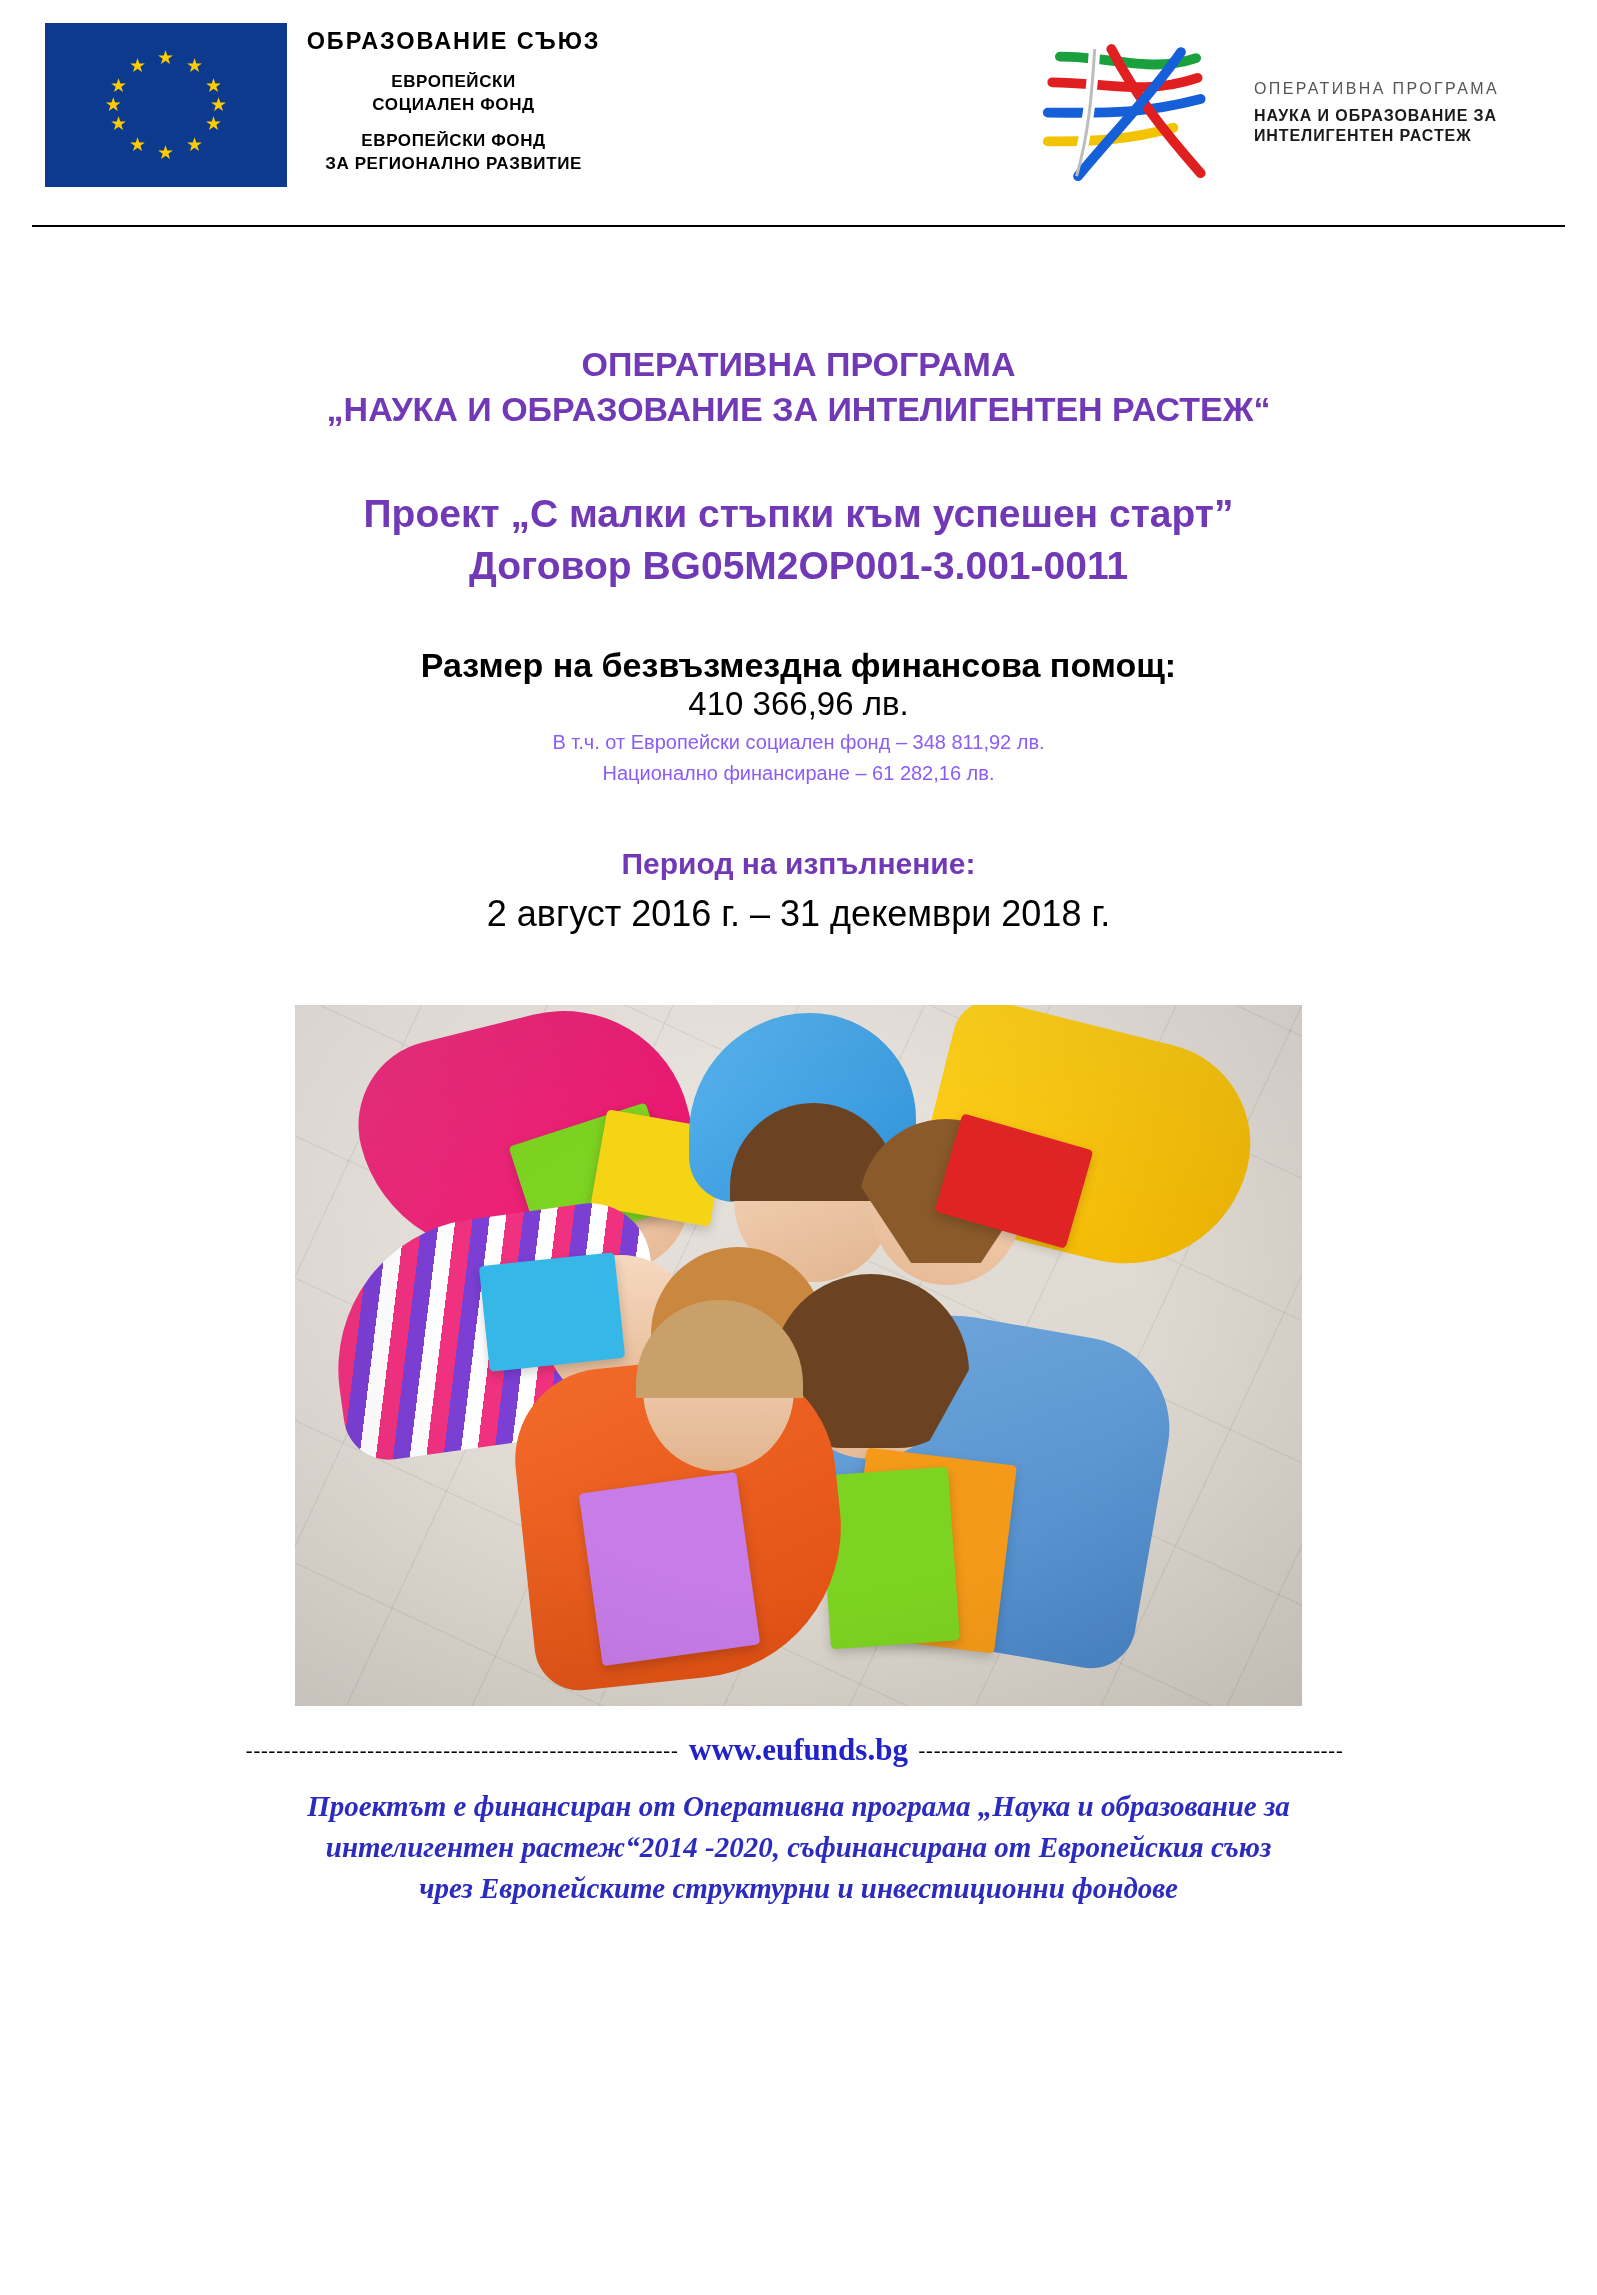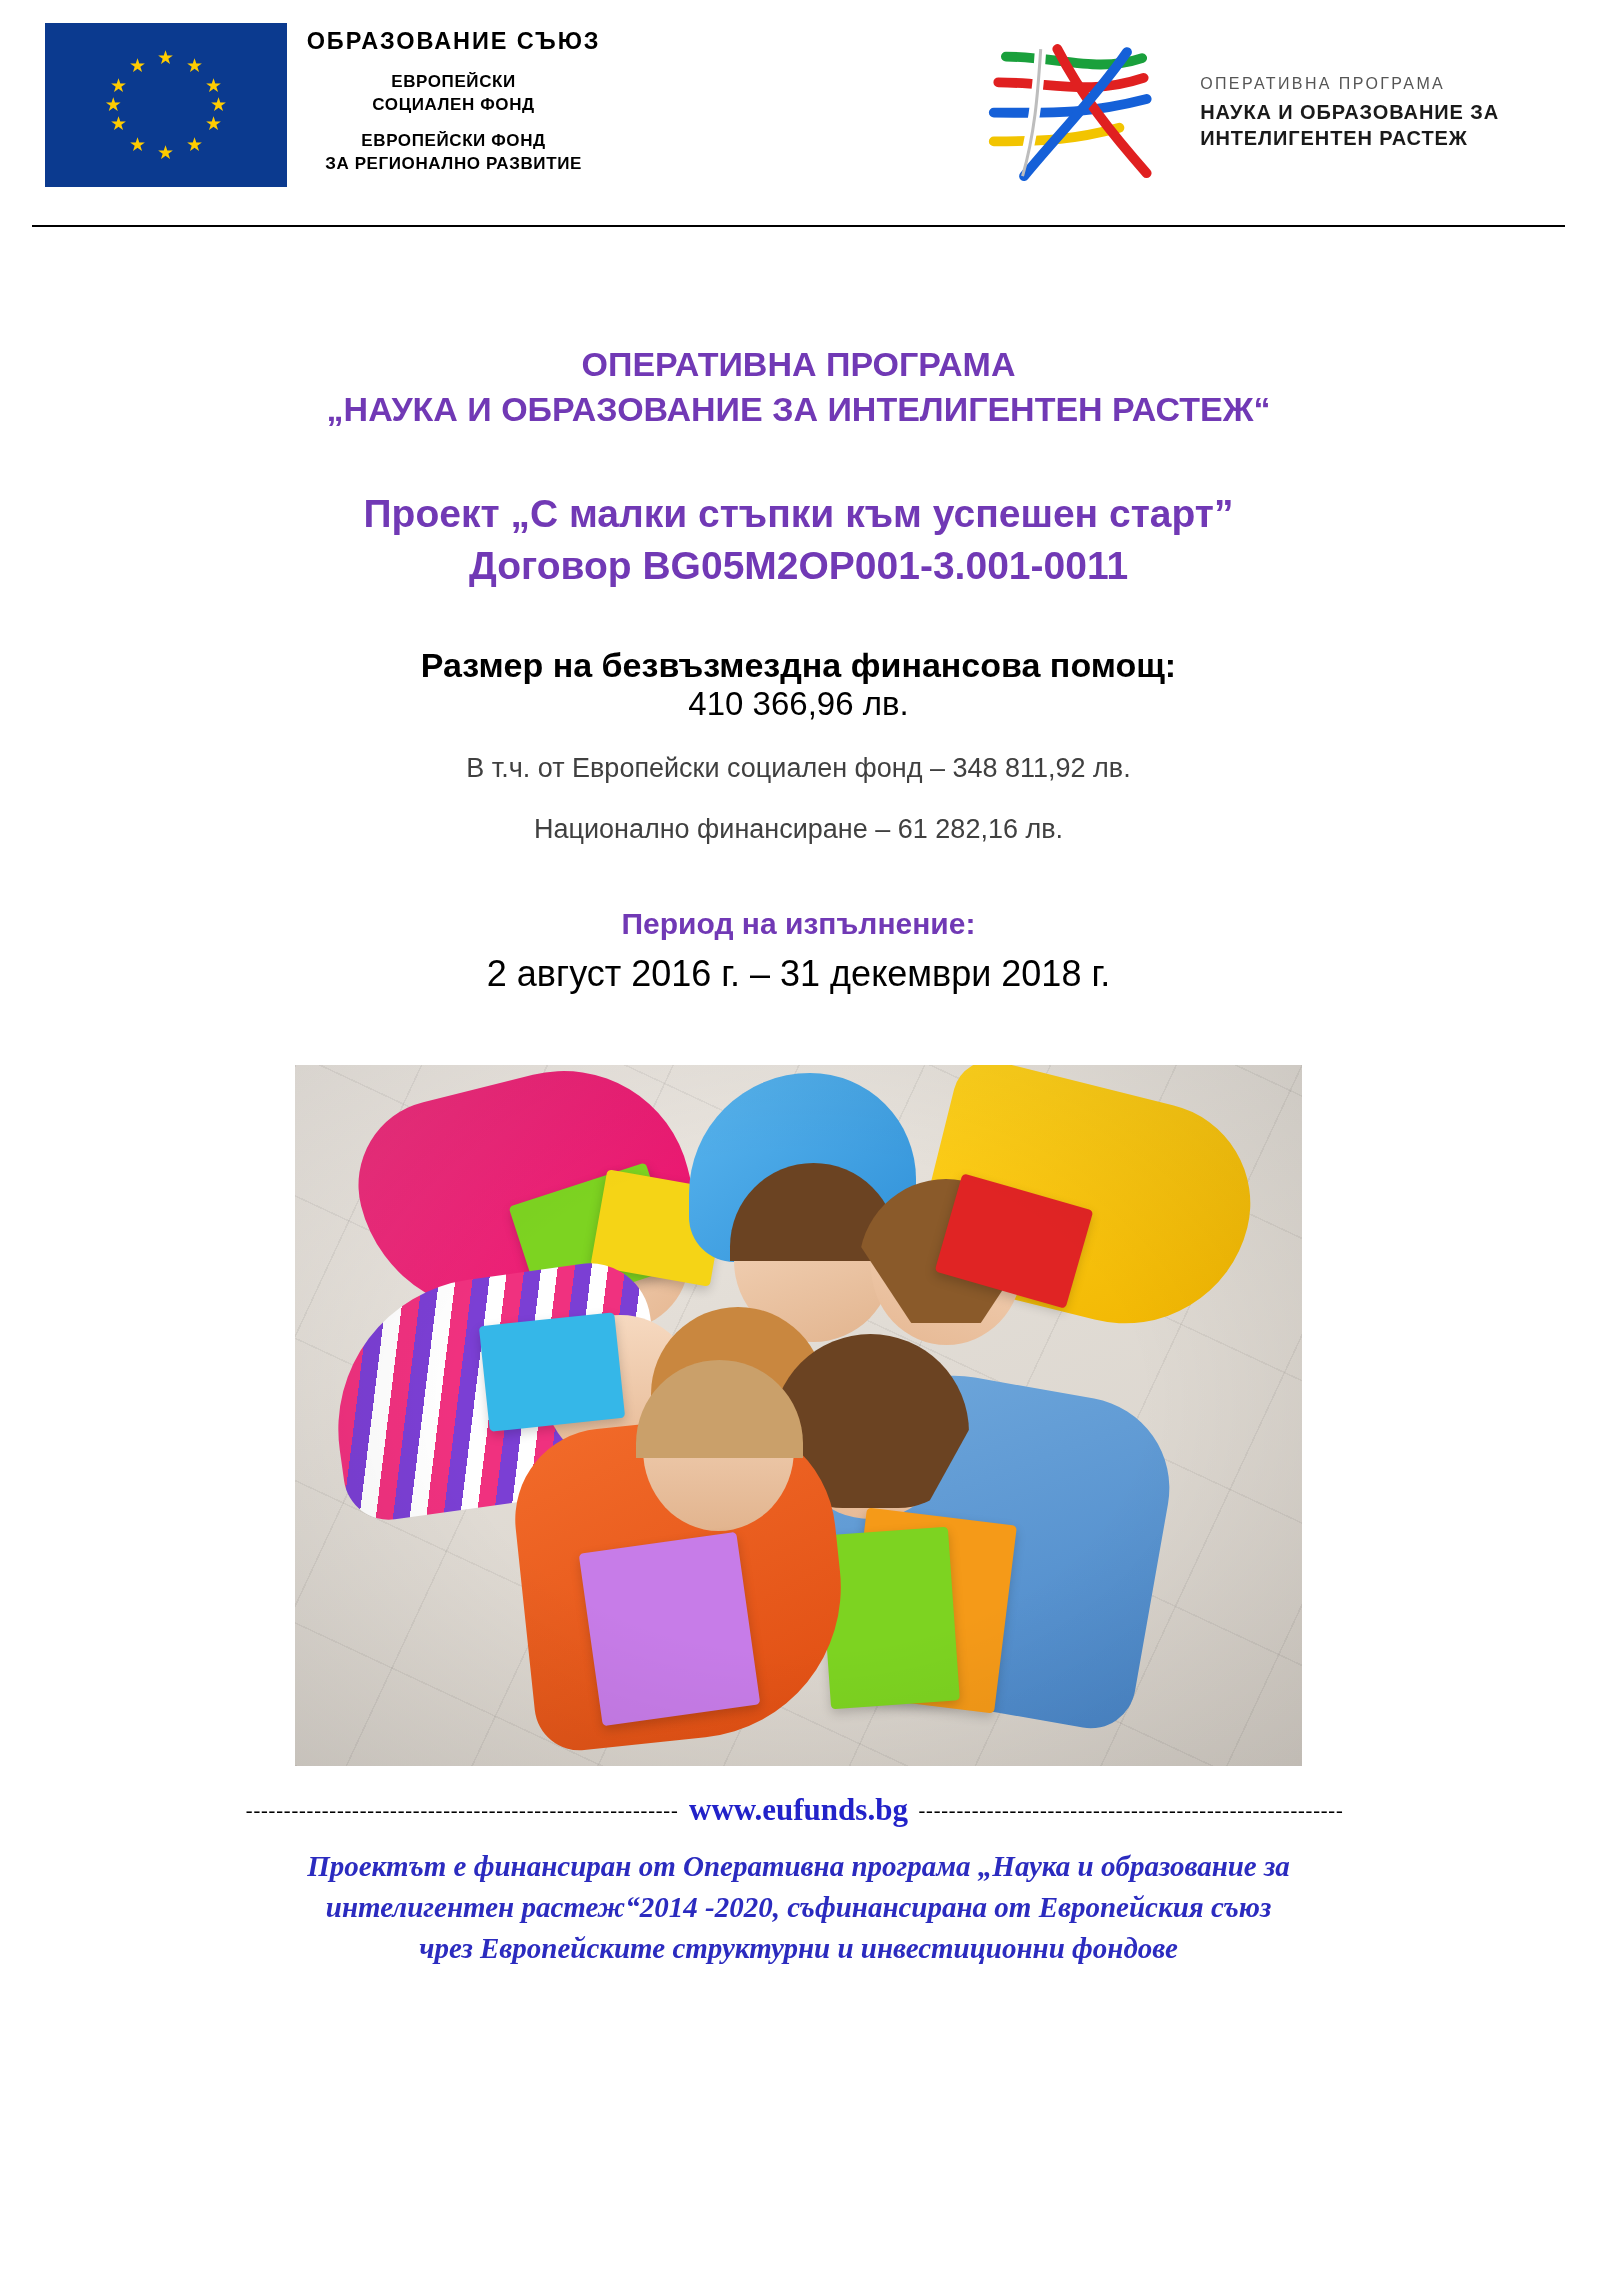--- a/index.html
+++ b/index.html
@@ -93,21 +93,21 @@
   .op-text {
     line-height: 1.3;
   }
   .op-text .l1 {
     font-size: 16px;
     letter-spacing: 2.4px;
     color: #555;
     margin-bottom: 6px;
   }
   .op-text .l2 {
-    font-size: 20px;
+    font-size: 16px;
     font-weight: bold;
     letter-spacing: 0.9px;
     color: #1a1a1a;
     line-height: 1.28;
   }
   .header-rule {
     position: absolute;
     left: 32px;
     right: 32px;
     bottom: 0;
@@ -138,23 +138,23 @@
     font-size: 34px;
     font-weight: bold;
     color: #000;
     margin-top: 53px;
   }
   .grant-amount {
     font-size: 33px;
     color: #000;
   }
   .grant-line {
-    font-size: 27px;
-    color: #404040;
-    margin-top: 30px;
+    font-size: 20px;
+    color: #8b5cf6;
+    margin-top: 8px;
   }
   .period-title {
     font-size: 30px;
     font-weight: bold;
     margin-top: 62px;
   }
   .period-value {
     font-size: 36px;
     color: #000;
     margin-top: 12px;

